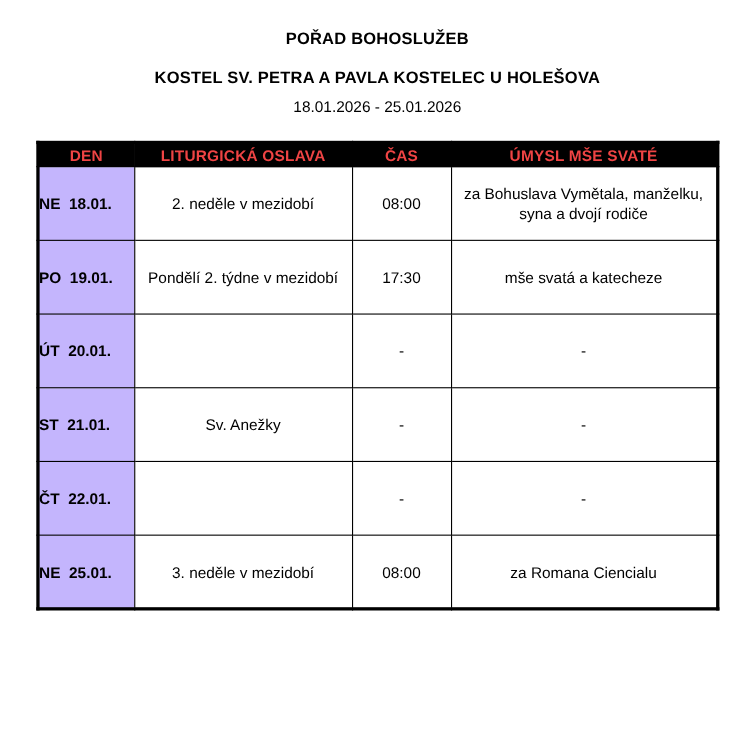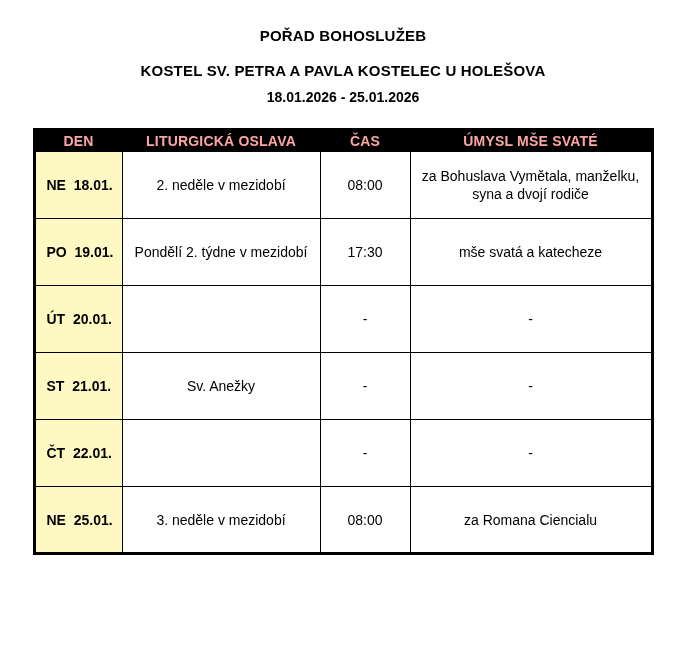--- a/index.html
+++ b/index.html
@@ -27,54 +27,54 @@
       margin-top: 16px;
     }
     .subtitle {
       font-size: 15px;
       font-weight: bold;
       margin-top: 15px;
       letter-spacing: 0.2px;
     }
     .daterange {
       font-size: 14px;
-      font-weight: bold;
+      font-weight: normal;
       margin-top: 6px;
     }
     table.schedule {
       border-collapse: collapse;
       table-layout: fixed;
       margin: 22px auto 0 auto;
       width: 618px;
       border: 3px solid #000000;
     }
     .schedule th {
       background: #000000;
-      color: #fca5a5;
+      color: #ef4444;
       font-size: 14px;
       font-weight: bold;
       height: 21px;
       padding: 2px 4px;
       border: 1px solid #000000;
       letter-spacing: 0.2px;
     }
     .schedule td {
       border: 1px solid #000000;
       font-size: 14px;
       text-align: center;
       vertical-align: middle;
       height: 67px;
       padding: 4px 10px;
       line-height: 1.3;
     }
     .schedule td.day {
-      background: #fef9c3;
+      background: #c4b5fd;
       font-weight: bold;
       text-align: left;
-      padding-left: 11px;
+      padding-left: 0;
       white-space: pre;
       font-size: 14px;
     }
     .col-den { width: 88px; }
     .col-oslava { width: 198px; }
     .col-cas { width: 90px; }
     .col-umysl { width: 242px; }
   </style>
 </head>
 <body>

